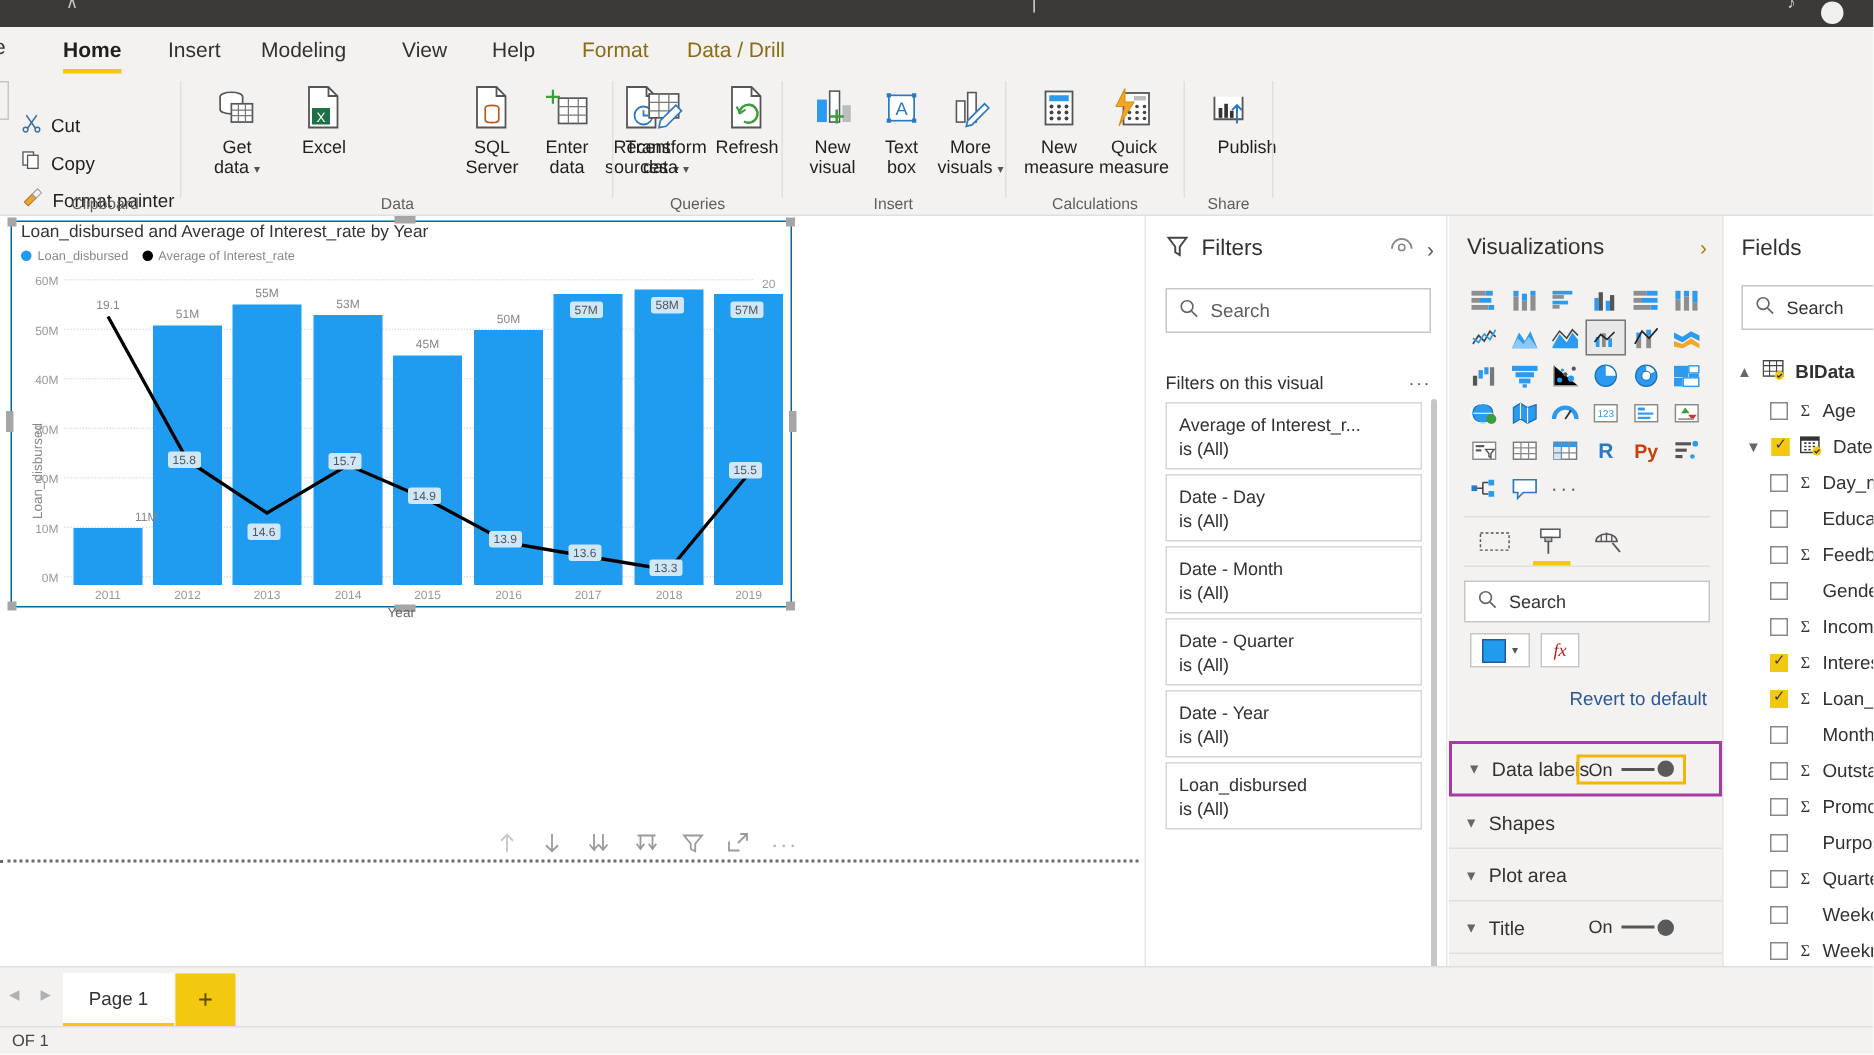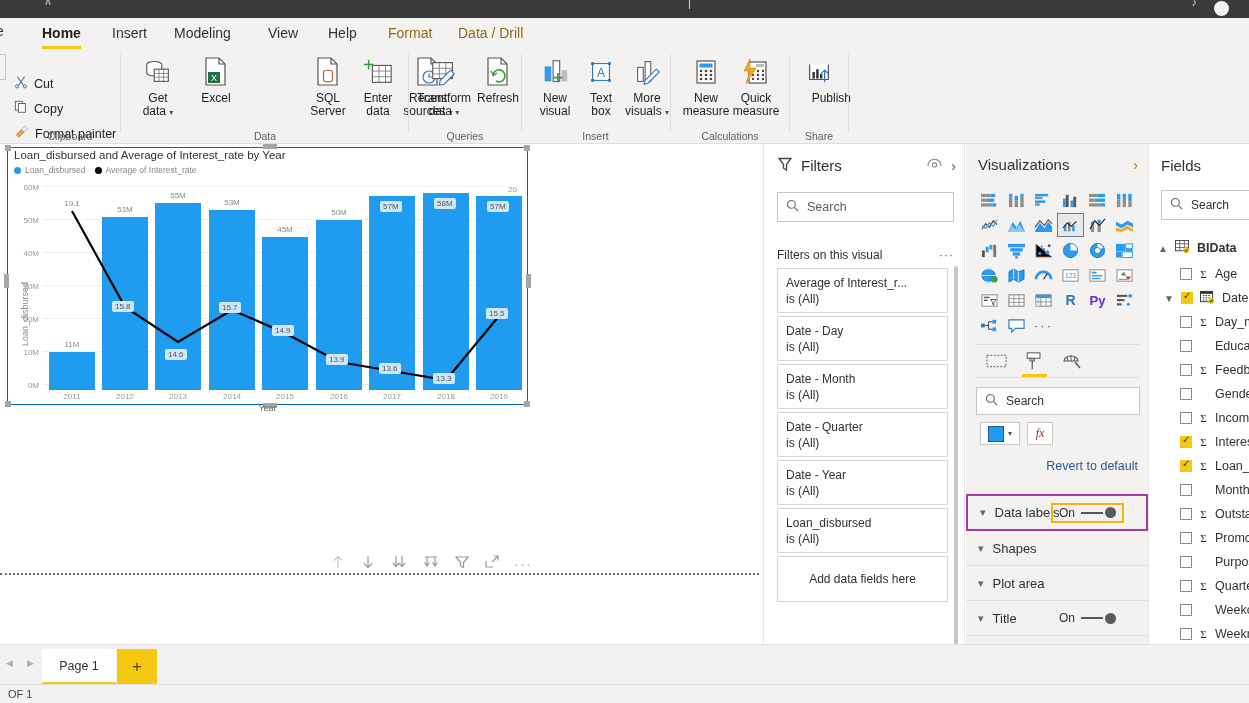--- a/index.html
+++ b/index.html
@@ -486,21 +486,21 @@
       <div class="bar" style="left:254px; width:46px; top:61px;  height:153px;"></div>
       <div class="bar" style="left:308px; width:46px; top:44px;  height:170px;"></div>
       <div class="bar" style="left:361px; width:46px; top:20px;  height:194px;"></div>
       <div class="bar" style="left:415px; width:46px; top:17px;  height:197px;"></div>
       <div class="bar" style="left:468px; width:46px; top:20px;  height:194px;"></div>
 
       <svg style="position:absolute; left:0; top:0; width:521px; height:232px;">
         <polyline points="64,35 117,131 170,166 224,134 277,157 331,186 384,195 438,204 491,140" fill="none" stroke="#000" stroke-width="2.2"></polyline>
       </svg>
 
-      <div class="blabel" style="left:41px;  width:46px; top:164px;">11M</div>
+      <div class="blabel" style="left:51px;  width:46px; top:164px;text-align:right;">11M</div>
       <div class="blabel" style="left:94px;  width:46px; top:29px;">51M</div>
       <div class="blabel" style="left:147px; width:46px; top:15px;">55M</div>
       <div class="blabel" style="left:201px; width:46px; top:22px;">53M</div>
       <div class="blabel" style="left:254px; width:46px; top:49px;">45M</div>
       <div class="blabel" style="left:308px; width:46px; top:32px;">50M</div>
       <div class="dlabel" style="left:372px; top:25px;">57M</div>
       <div class="dlabel" style="left:426px; top:22px;">58M</div>
       <div class="dlabel" style="left:479px; top:25px;">57M</div>
 
       <div class="blabel" style="left:41px;  width:46px; top:23px;">19.1</div>
@@ -610,23 +610,20 @@
       <div class="fval">is (All)</div>
     </div>
     <div class="fcard">
       <div class="fname">Date - Year</div>
       <div class="fval">is (All)</div>
     </div>
     <div class="fcard">
       <div class="fname">Loan_disbursed</div>
       <div class="fval">is (All)</div>
     </div>
-    <div class="fcard empty">
-      <span class="fname">Add data fields here</span>
-    </div>
   </div>
   <div id="filters-scroll"></div>
 </div>
 
 <div id="viz">
   <div id="viz-head">
     <span id="viz-title">Visualizations</span>
     <span style="color:#b07d00; font-size:14px;">›</span>
   </div>
 
@@ -843,21 +840,21 @@
           <rect x="2" y="3" width="16" height="12" fill="#fff" stroke="#777" stroke-width="1"></rect>
           <rect x="2" y="3" width="16" height="3.4" fill="#2b9aef"></rect>
           <rect x="2" y="6.4" width="5.3" height="8.6" fill="#cfe7fb"></rect>
           <path d="M2 10.5 h16 M7.3 3 v12 M12.7 3 v12" stroke="#888" stroke-width="0.9"></path>
         </svg>
       </div>
     <div class="vcell">
         <span style="color:#2b78c4; font-weight:bold; font-size:14px;">R</span>
       </div>
     <div class="vcell">
-        <span style="color:#6d28d9; font-weight:bold; font-size:13px;">Py</span>
+        <span style="color:#c2410c; font-weight:bold; font-size:13px;">Py</span>
       </div>
     <div class="vcell">
         <svg width="19" height="17" viewBox="0 0 20 18">
           <rect x="2" y="3" width="11" height="2.2" fill="#555"></rect>
           <rect x="2" y="7.5" width="8" height="2.2" fill="#555"></rect>
           <rect x="2" y="12" width="5" height="2.2" fill="#555"></rect>
           <circle cx="16" cy="4" r="2" fill="#2b9aef"></circle>
           <circle cx="14" cy="13" r="1.6" fill="#2b9aef"></circle>
         </svg>
       </div>

